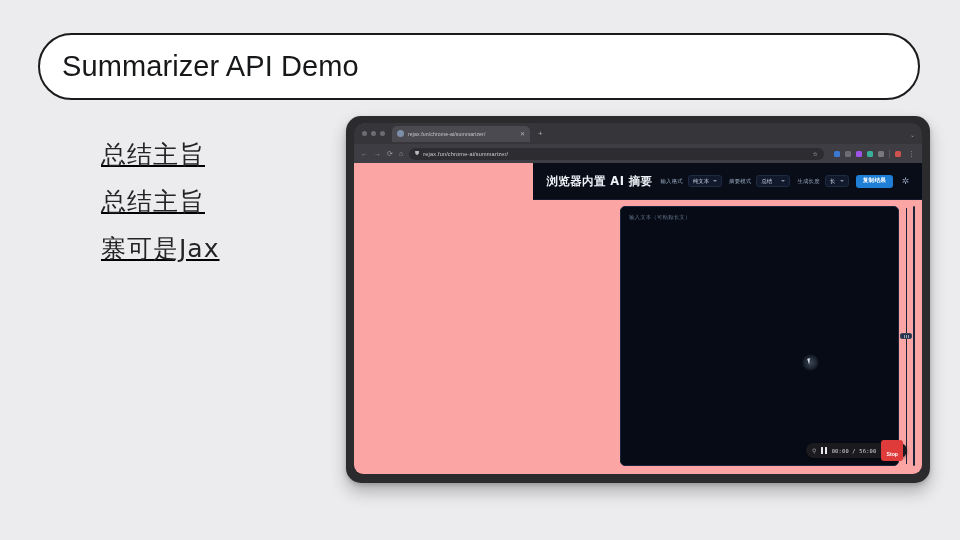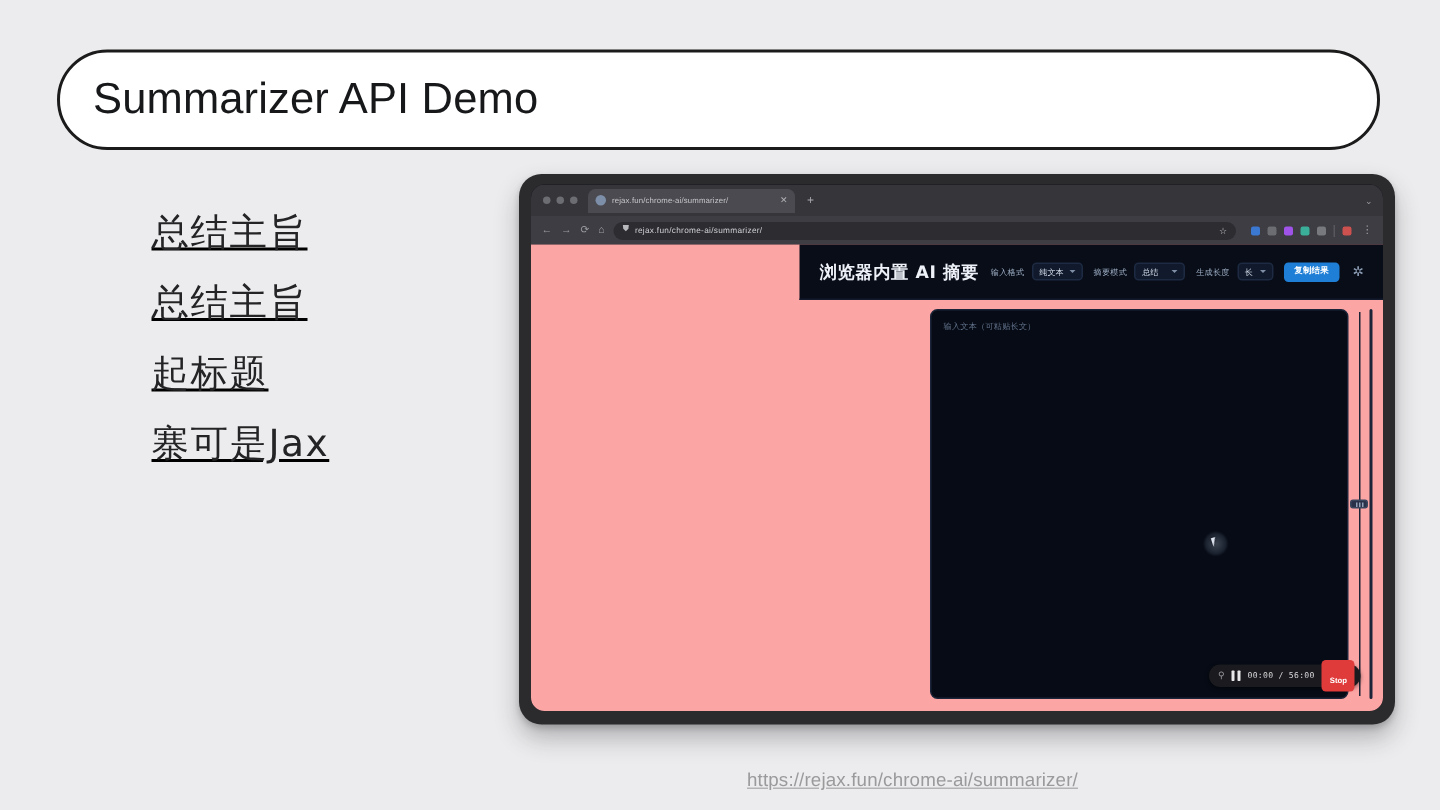--- a/index.html
+++ b/index.html
@@ -356,21 +356,20 @@
 
 <div class="slide">
 
   <div class="title-pill">
     <div class="title-text">Summarizer API Demo</div>
   </div>
 
   <div class="bullets">
     <div class="bullet">总结主旨</div>
     <div class="bullet">总结主旨</div>
-    <div class="bullet">起标题</div>
     <div class="bullet">寨可是Jax</div>
   </div>
 
   <div class="device">
     <div class="screen">
 
       <div class="tabstrip">
         <span class="win-dots">
             <i></i>
             <i></i>
@@ -475,15 +474,14 @@
                 <span>Stop</span>
               </span>
             </div>
           </div>
 
         </div>
       </div>
     </div>
   </div>
 
-  <div class="footer-url">https://rejax.fun/chrome-ai/summarizer/</div>
 
 </div>
 
 </body></html>

